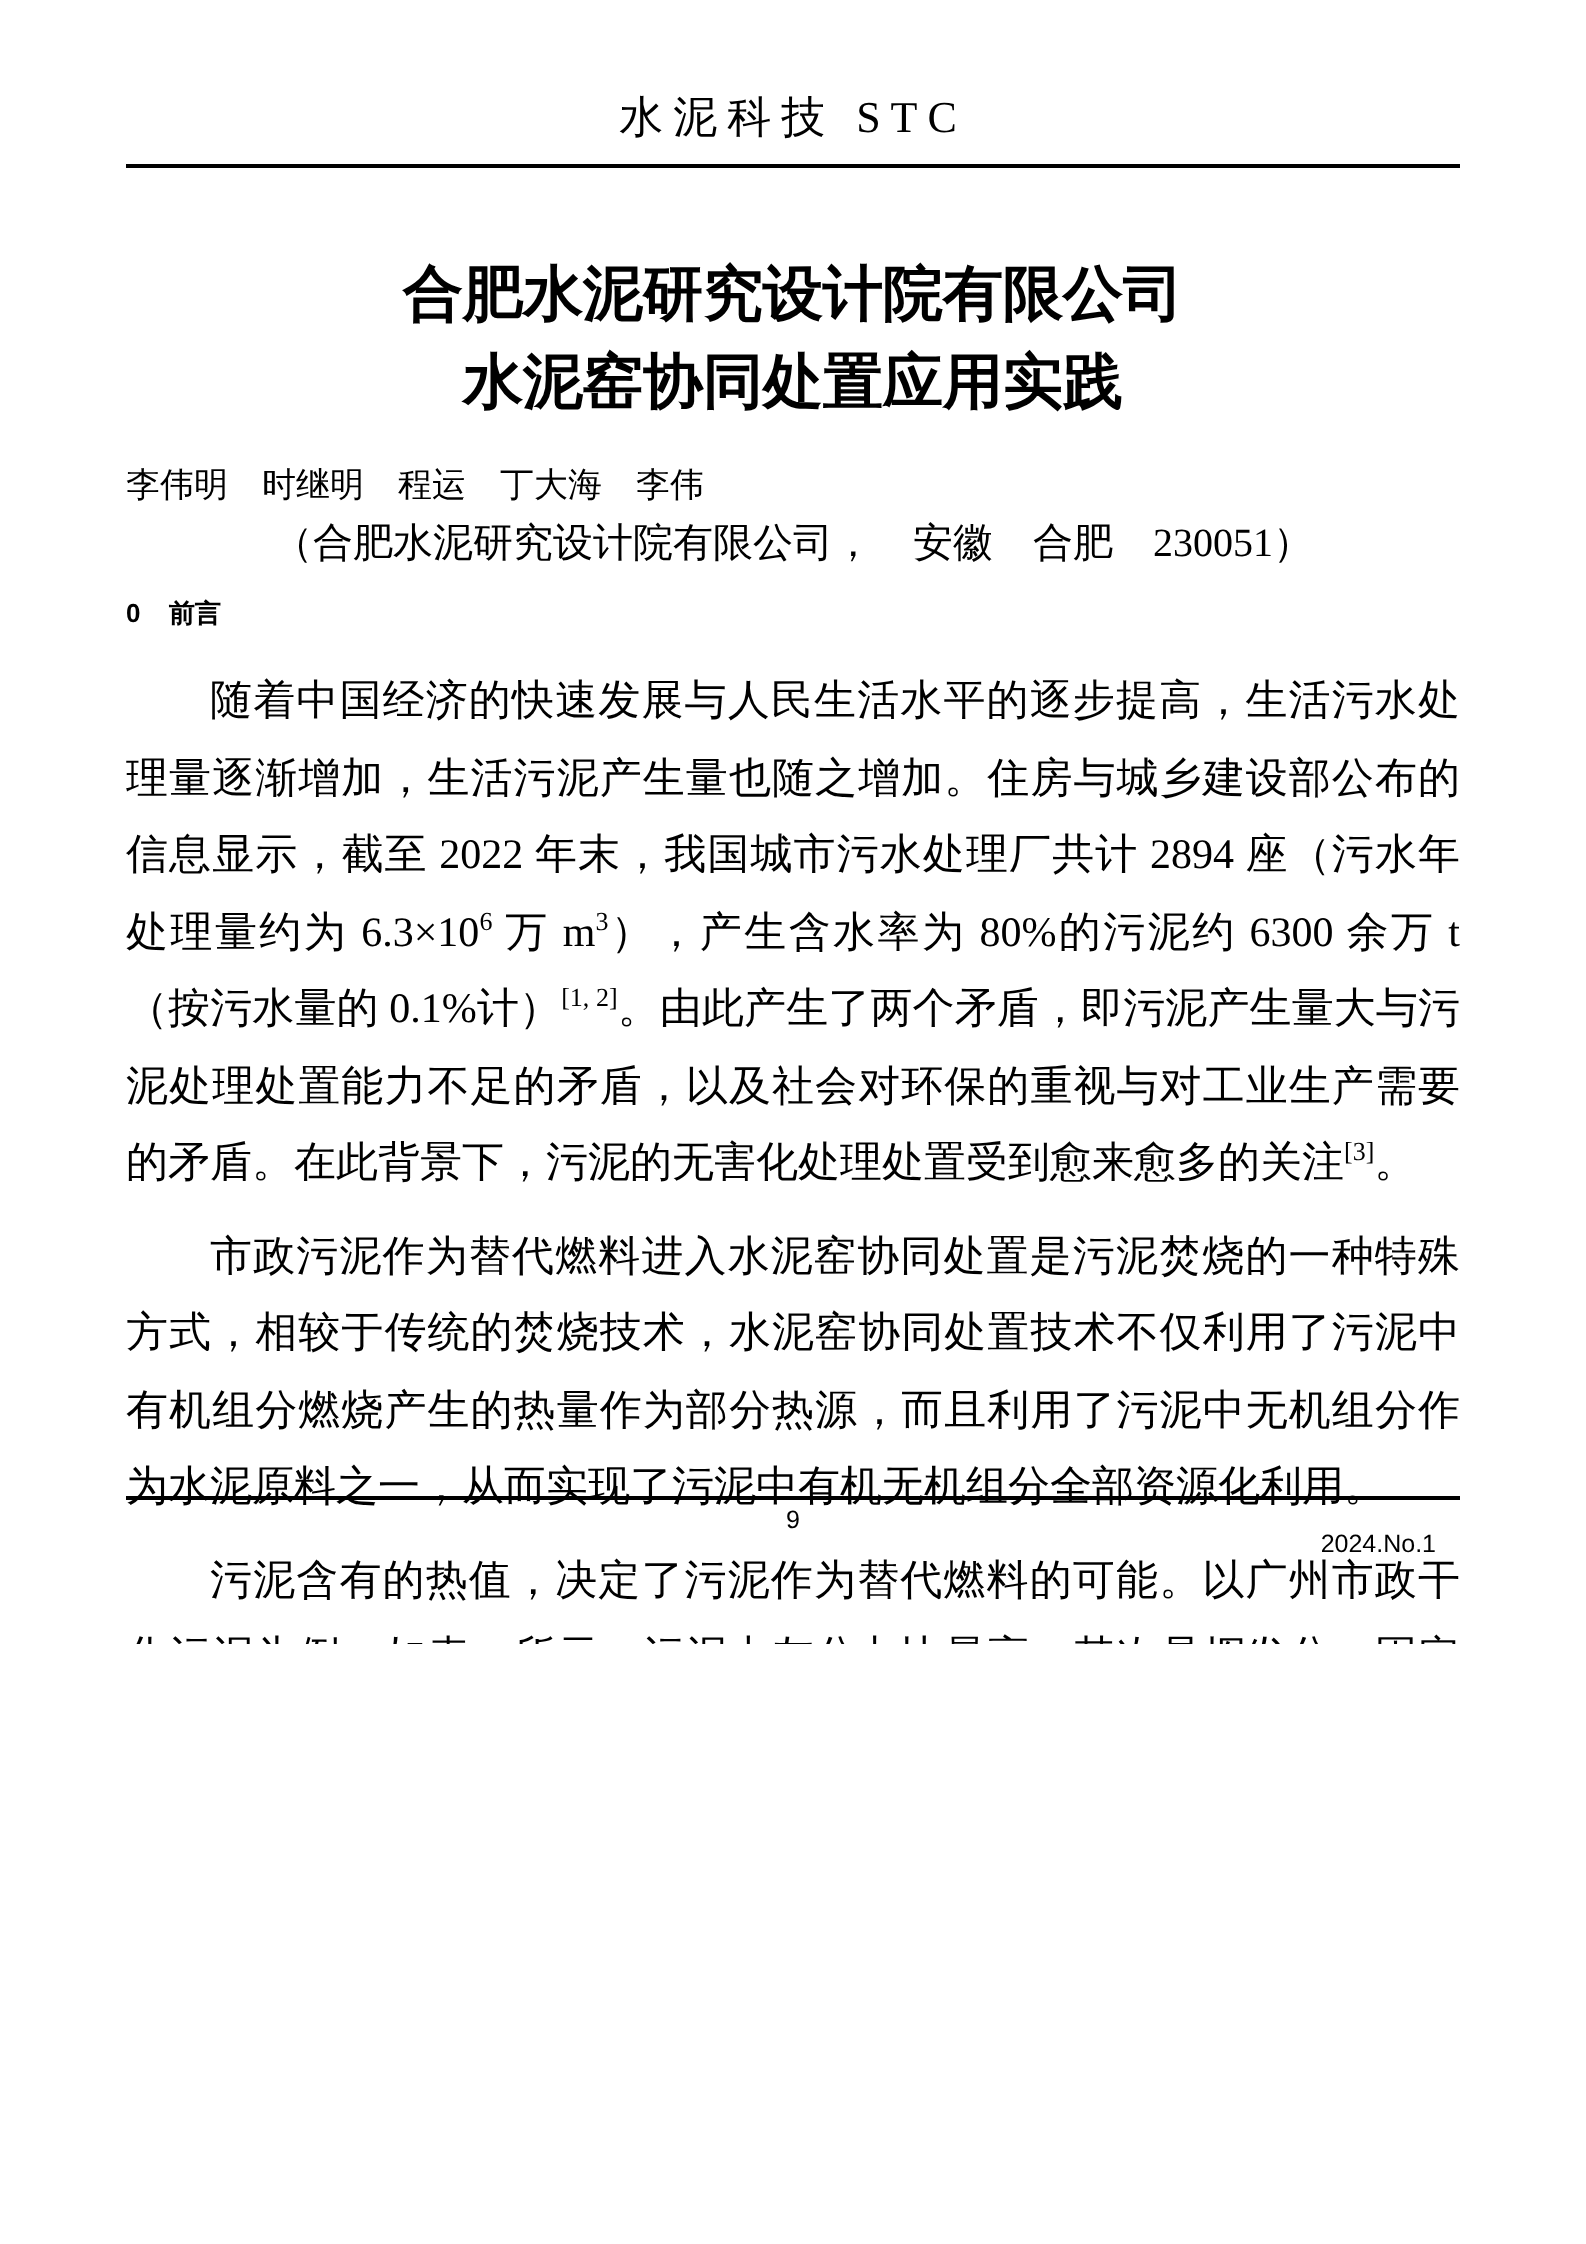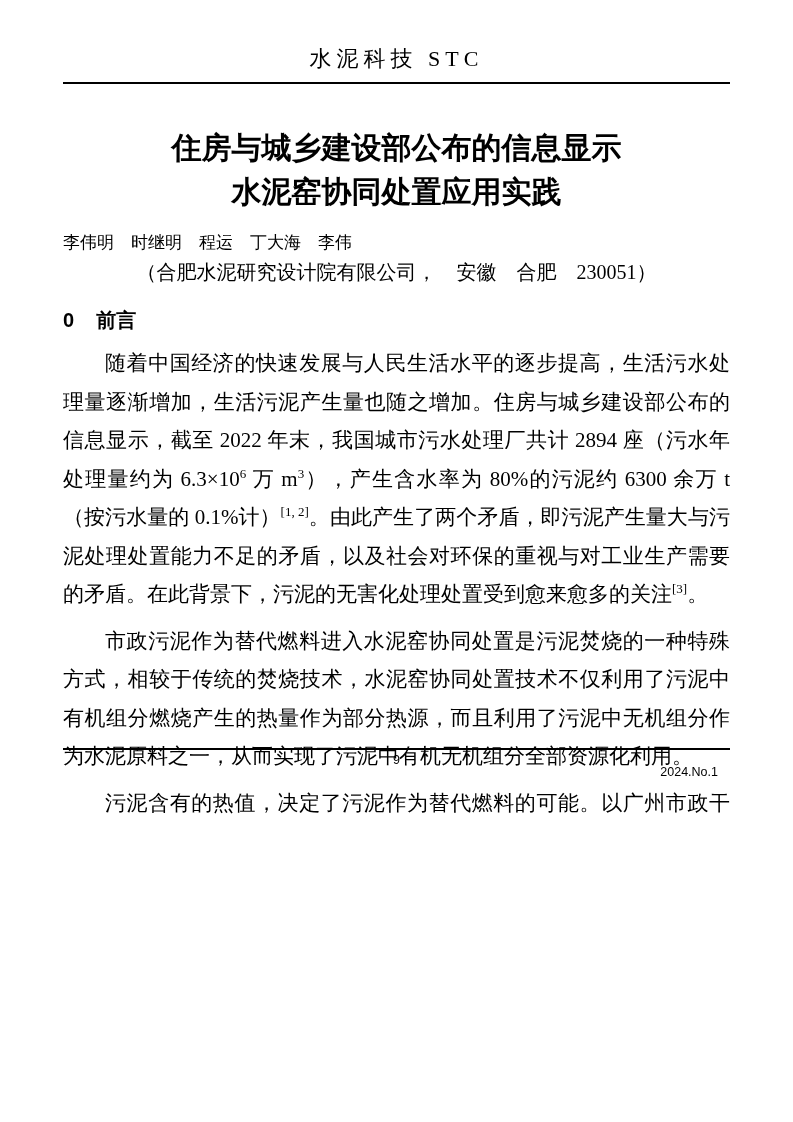--- a/index.html
+++ b/index.html
@@ -47,24 +47,24 @@
   }
   .affiliation-line {
     margin-top: 4px;
     text-align: center;
     font-size: 20px;
     line-height: 26px;
   }
 
   
   .section-heading {
-    margin: 19px 0 0 0;
+    margin: 6px 0 0 0;
     font-family: "Liberation Sans", "DejaVu Sans", sans-serif;
     font-weight: 700;
-    font-size: 20px;
+    font-size: 13px;
     line-height: 32px;
   }
   .section-heading .sec-num { margin-right: 1.1em; }
 
   
   .body-par {
     margin: 8px 0 0 0;
     font-size: 21px;
     line-height: 38.5px;
     text-align: justify;
@@ -116,21 +116,21 @@
   <header>
     <div class="content">
       <div class="journal-title">水泥科技 STC</div>
       <hr class="header-rule">
     </div>
   </header>
 
   <main class="content">
 
     <h1 class="article-title">
-      <span>住房与城乡建设部公布的信息显示</span><br>
+      <span>合肥水泥研究设计院有限公司</span><br>
       <span>水泥窑协同处置应用实践</span>
     </h1>
 
     <div class="authors-line">李伟明　时继明　程运　丁大海　李伟</div>
 
     <div class="affiliation-line">（合肥水泥研究设计院有限公司，　安徽　合肥　230051）</div>
 
     <h2 class="section-heading">
       <span class="sec-num">0</span><span>前言</span>
     </h2>

